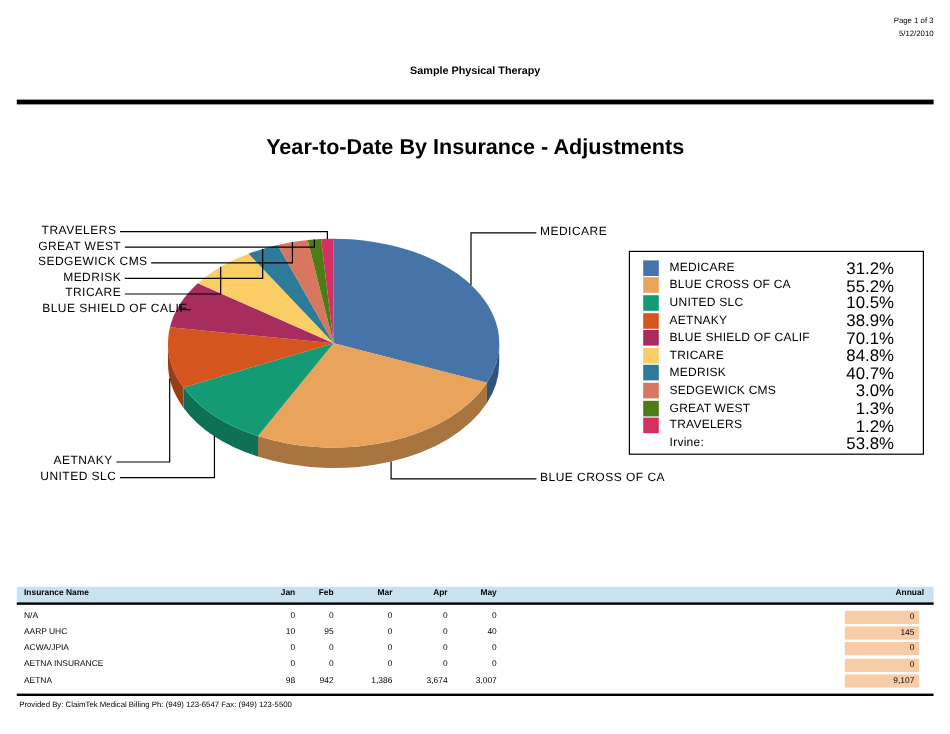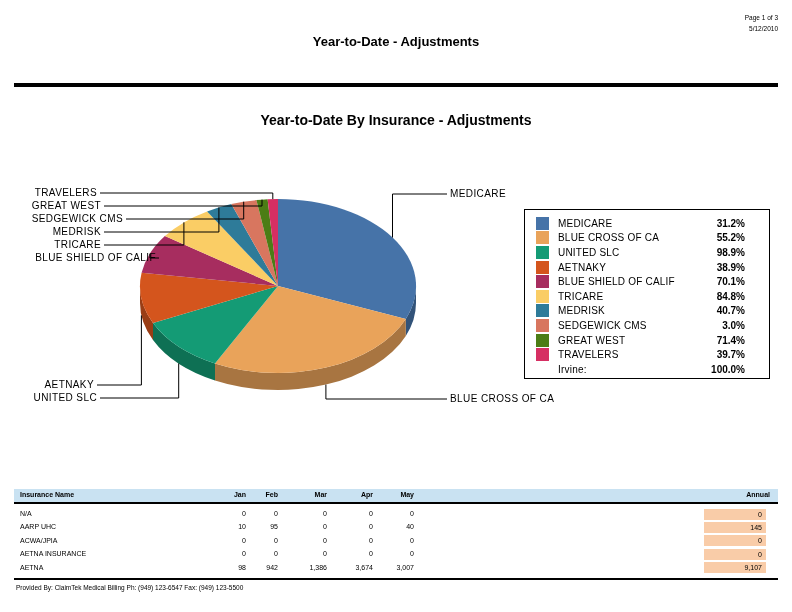--- a/index.html
+++ b/index.html
@@ -14,53 +14,53 @@
              letter-spacing:0.5px;}
   #logo-reg{position:absolute;left:122px;top:12px;z-index:3;font-size:8px;font-weight:bold;}
   #logo-underline{position:absolute;left:-3px;top:45px;width:138px;height:0;
                   border-top:2px solid #000;transform:rotate(-4deg);z-index:3;}
   .center-head{position:absolute;left:0;right:0;text-align:center;}
   #report-title{top:34px;font-size:13px;font-weight:bold;}
   #report-subtitle{top:54px;font-size:9px;font-weight:bold;}
   #report-address{top:68px;font-size:7.5px;}
   #page-info-block{position:absolute;right:14px;top:12px;text-align:right;font-size:6.5px;line-height:11px;}
   #top-rule{position:absolute;left:14px;top:83px;width:764px;height:4px;background:#000;}
-  #chart-title{top:112px;font-size:14px;font-weight:bold;}
+  #chart-title{top:112px;font-size:18px;font-weight:bold;}
 
   
   #chart-svg{position:absolute;left:0;top:0;pointer-events:none;}
   .callout{position:absolute;font-size:10px;white-space:nowrap;letter-spacing:0.4px;z-index:4;}
 
   
   #legend{position:absolute;left:524px;top:209px;width:246px;height:170px;
           border:1px solid #000;box-sizing:border-box;padding-top:6px;background:#fff;z-index:5;}
   .lrow{display:flex;align-items:center;height:14.6px;padding:0 24px 0 11px;}
   .sw{width:13px;height:13px;margin-right:9px;flex:none;}
   .ll{flex:1;font-size:10px;letter-spacing:0.2px;}
-  .lp{font-size:10px;font-weight:bold;}
+  .lp{font-size:14px;}
 
   
   #table{position:absolute;left:14px;top:489px;width:764px;}
   #thead{position:relative;height:13px;background:#C9E2F2;border-bottom:2px solid #000;}
   .hcell{position:absolute;top:2px;font-weight:bold;font-size:7px;}
   #tbody{padding-top:3px;}
   .trow{position:relative;height:13.4px;}
   .cell{position:absolute;top:3px;font-size:7px;}
   .cell.annual{right:12px;width:62px;top:1.5px;height:11px;background:#F9CCA8;
                text-align:right;padding:2px 4px 0 0;box-sizing:border-box;font-size:7px;}
   #bottom-rule{position:absolute;left:14px;top:578px;width:764px;height:2px;background:#000;}
   #footer-text{position:absolute;left:16px;top:584px;font-size:6.5px;}
 </style>
 </head>
 <body>
 
 <div id="page">
 
 
-  <div id="report-title" class="center-head">Year-to-Date - Adjustments</div>
+  <div id="report-subtitle" class="center-head">Sample Physical Therapy</div>
   <div id="page-info-block">
     <div>Page 1 of 3</div>
     <div>5/12/2010</div>
   </div>
   <div id="top-rule"></div>
 
   <div id="chart-title" class="center-head">Year-to-Date By Insurance - Adjustments</div>
 
   <svg id="chart-svg" width="792" height="612" viewBox="0 0 792 612">
       <path d="M416.0,286.0 A138 87 0 0 1 405.8,318.9 L405.8,335.9 A138 87 0 0 0 416.0,303.0 Z" fill="#325379"></path>
@@ -97,21 +97,21 @@
           <span class="lp">31.2%</span>
         </div>
         <div class="lrow">
           <span class="sw" style="background: rgb(233, 163, 90);"></span>
           <span class="ll">BLUE CROSS OF CA</span>
           <span class="lp">55.2%</span>
         </div>
         <div class="lrow">
           <span class="sw" style="background: rgb(20, 155, 117);"></span>
           <span class="ll">UNITED SLC</span>
-          <span class="lp">98.9%</span>
+          <span class="lp">10.5%</span>
         </div>
         <div class="lrow">
           <span class="sw" style="background: rgb(212, 85, 29);"></span>
           <span class="ll">AETNAKY</span>
           <span class="lp">38.9%</span>
         </div>
         <div class="lrow">
           <span class="sw" style="background: rgb(167, 45, 95);"></span>
           <span class="ll">BLUE SHIELD OF CALIF</span>
           <span class="lp">70.1%</span>
@@ -127,31 +127,31 @@
           <span class="lp">40.7%</span>
         </div>
         <div class="lrow">
           <span class="sw" style="background: rgb(216, 118, 95);"></span>
           <span class="ll">SEDGEWICK CMS</span>
           <span class="lp">3.0%</span>
         </div>
         <div class="lrow">
           <span class="sw" style="background: rgb(76, 125, 21);"></span>
           <span class="ll">GREAT WEST</span>
-          <span class="lp">71.4%</span>
+          <span class="lp">1.3%</span>
         </div>
         <div class="lrow">
           <span class="sw" style="background: rgb(214, 47, 99);"></span>
           <span class="ll">TRAVELERS</span>
-          <span class="lp">39.7%</span>
+          <span class="lp">1.2%</span>
         </div>
         <div class="lrow">
           <span class="sw" style="visibility: hidden;"></span>
           <span class="ll">Irvine:</span>
-          <span class="lp">100.0%</span>
+          <span class="lp">53.8%</span>
         </div>
       </div>
   </div>
 
   <div id="table">
     <div id="thead">
         <span class="hcell" style="left: 6px;">Insurance Name</span>
         <span class="hcell" style="right: 532px;">Jan</span>
         <span class="hcell" style="right: 500px;">Feb</span>
         <span class="hcell" style="right: 451px;">Mar</span>

